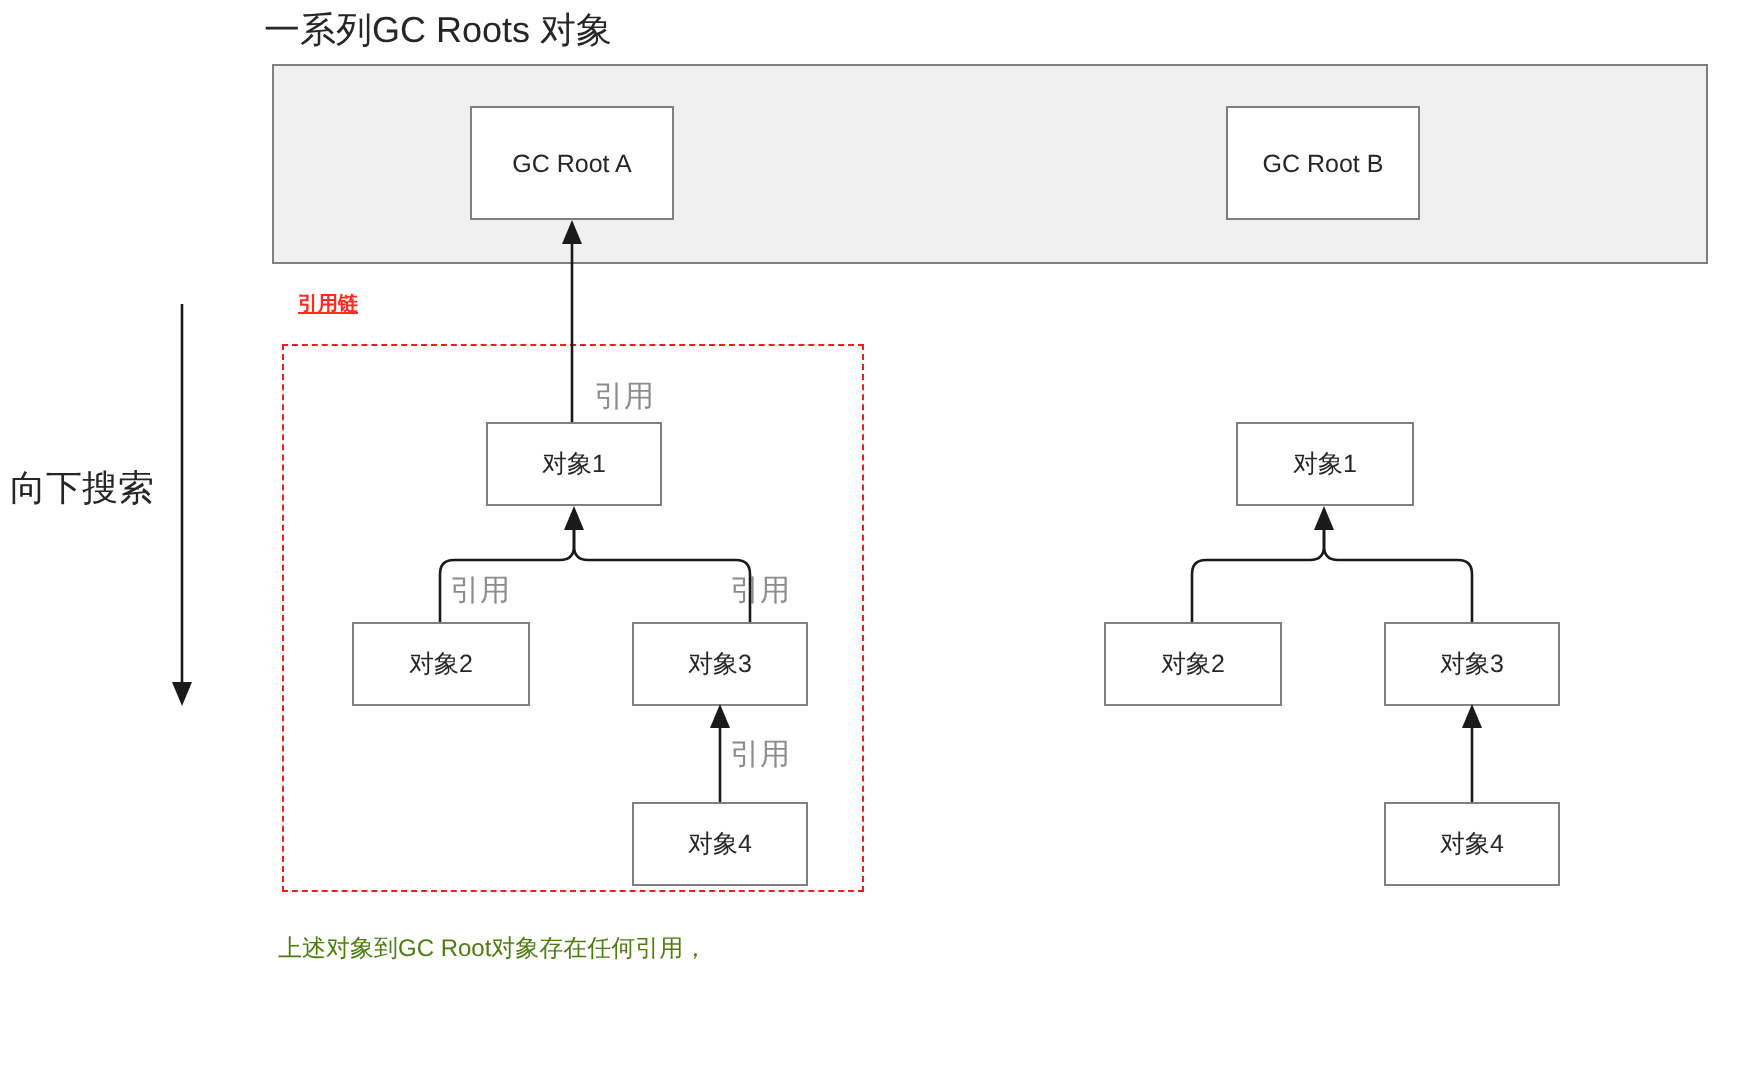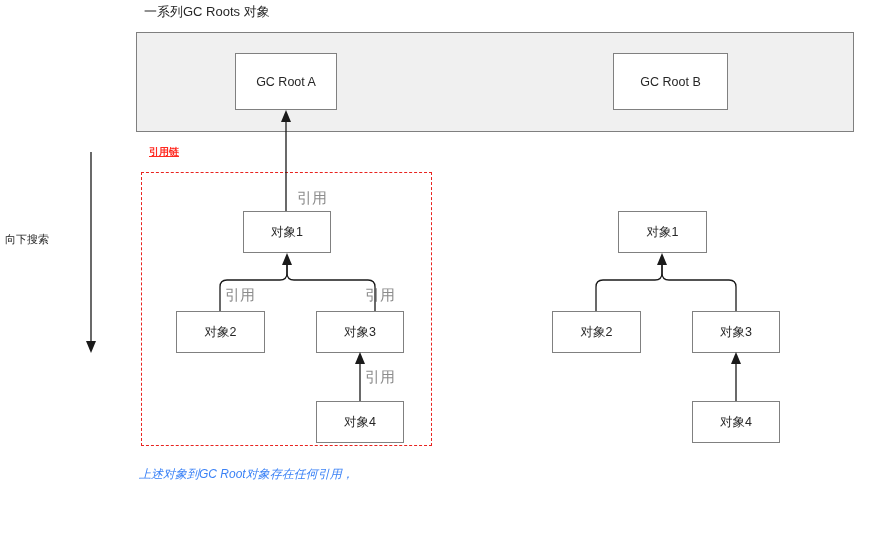--- a/index.html
+++ b/index.html
@@ -3,31 +3,31 @@
 <meta charset="utf-8">
 <style>
   html,body{margin:0;padding:0;}
   body{
     width:876px;height:540px;background:#ffffff;position:relative;
     font-family:"Liberation Sans","DejaVu Sans",sans-serif;
     color:#262626;overflow:hidden;
   }
   .abs{position:absolute;}
   
-  #roots-title{left:144px;top:3px;font-size:13px;color:#262626;white-space:nowrap;}
+  #roots-title{left:132px;top:3px;font-size:18px;color:#262626;white-space:nowrap;}
   
   #roots-band{left:136px;top:32px;width:718px;height:100px;background:#f0f0f0;border:1px solid #7f7f7f;box-sizing:border-box;}
   
   .node{
     background:#ffffff;border:1px solid #808080;box-sizing:border-box;
     display:flex;align-items:center;justify-content:center;
     font-size:12.5px;color:#262626;white-space:nowrap;
   }
   #gc-root-a{left:235px;top:53px;width:102px;height:57px;}
-  #gc-root-b{left:613px;top:53px;width:115px;height:57px;}
+  #gc-root-b{left:613px;top:53px;width:97px;height:57px;}
   
   #l-obj1{left:243px;top:211px;width:88px;height:42px;}
   #l-obj2{left:176px;top:311px;width:89px;height:42px;}
   #l-obj3{left:316px;top:311px;width:88px;height:42px;}
   #l-obj4{left:316px;top:401px;width:88px;height:42px;}
   
   #r-obj1{left:618px;top:211px;width:89px;height:42px;}
   #r-obj2{left:552px;top:311px;width:89px;height:42px;}
   #r-obj3{left:692px;top:311px;width:88px;height:42px;}
   #r-obj4{left:692px;top:401px;width:88px;height:42px;}
@@ -38,23 +38,23 @@
   svg.layer{position:absolute;left:0;top:0;width:876px;height:540px;pointer-events:none;}
   .ln{stroke:#1a1a1a;stroke-width:1.3px;fill:none;}
   .hd{fill:#1a1a1a;}
   
   .edge-label{font-size:15px;color:#8c8c8c;white-space:nowrap;}
   #lbl-root{left:297px;top:189px;}
   #lbl-12{left:225px;top:286px;}
   #lbl-13{left:365px;top:286px;}
   #lbl-34{left:365px;top:368px;}
   
-  #search-label{left:5px;top:232px;font-size:11px;color:#262626;white-space:nowrap;}
+  #search-label{left:5px;top:232px;font-size:18px;color:#262626;white-space:nowrap;}
   
-  .caption{font-size:12px;color:#3b82f6;line-height:21px;white-space:nowrap;font-style:italic;}
+  .caption{font-size:12px;color:#4d7c0f;line-height:21px;white-space:nowrap;}
   #caption-left{left:139px;top:464px;}
   #caption-right{left:553px;top:464px;}
 </style>
 </head>
 <body>
 
 <div class="abs" id="roots-title">一系列GC Roots 对象</div>
 
 <div class="abs" id="roots-band"></div>
 

